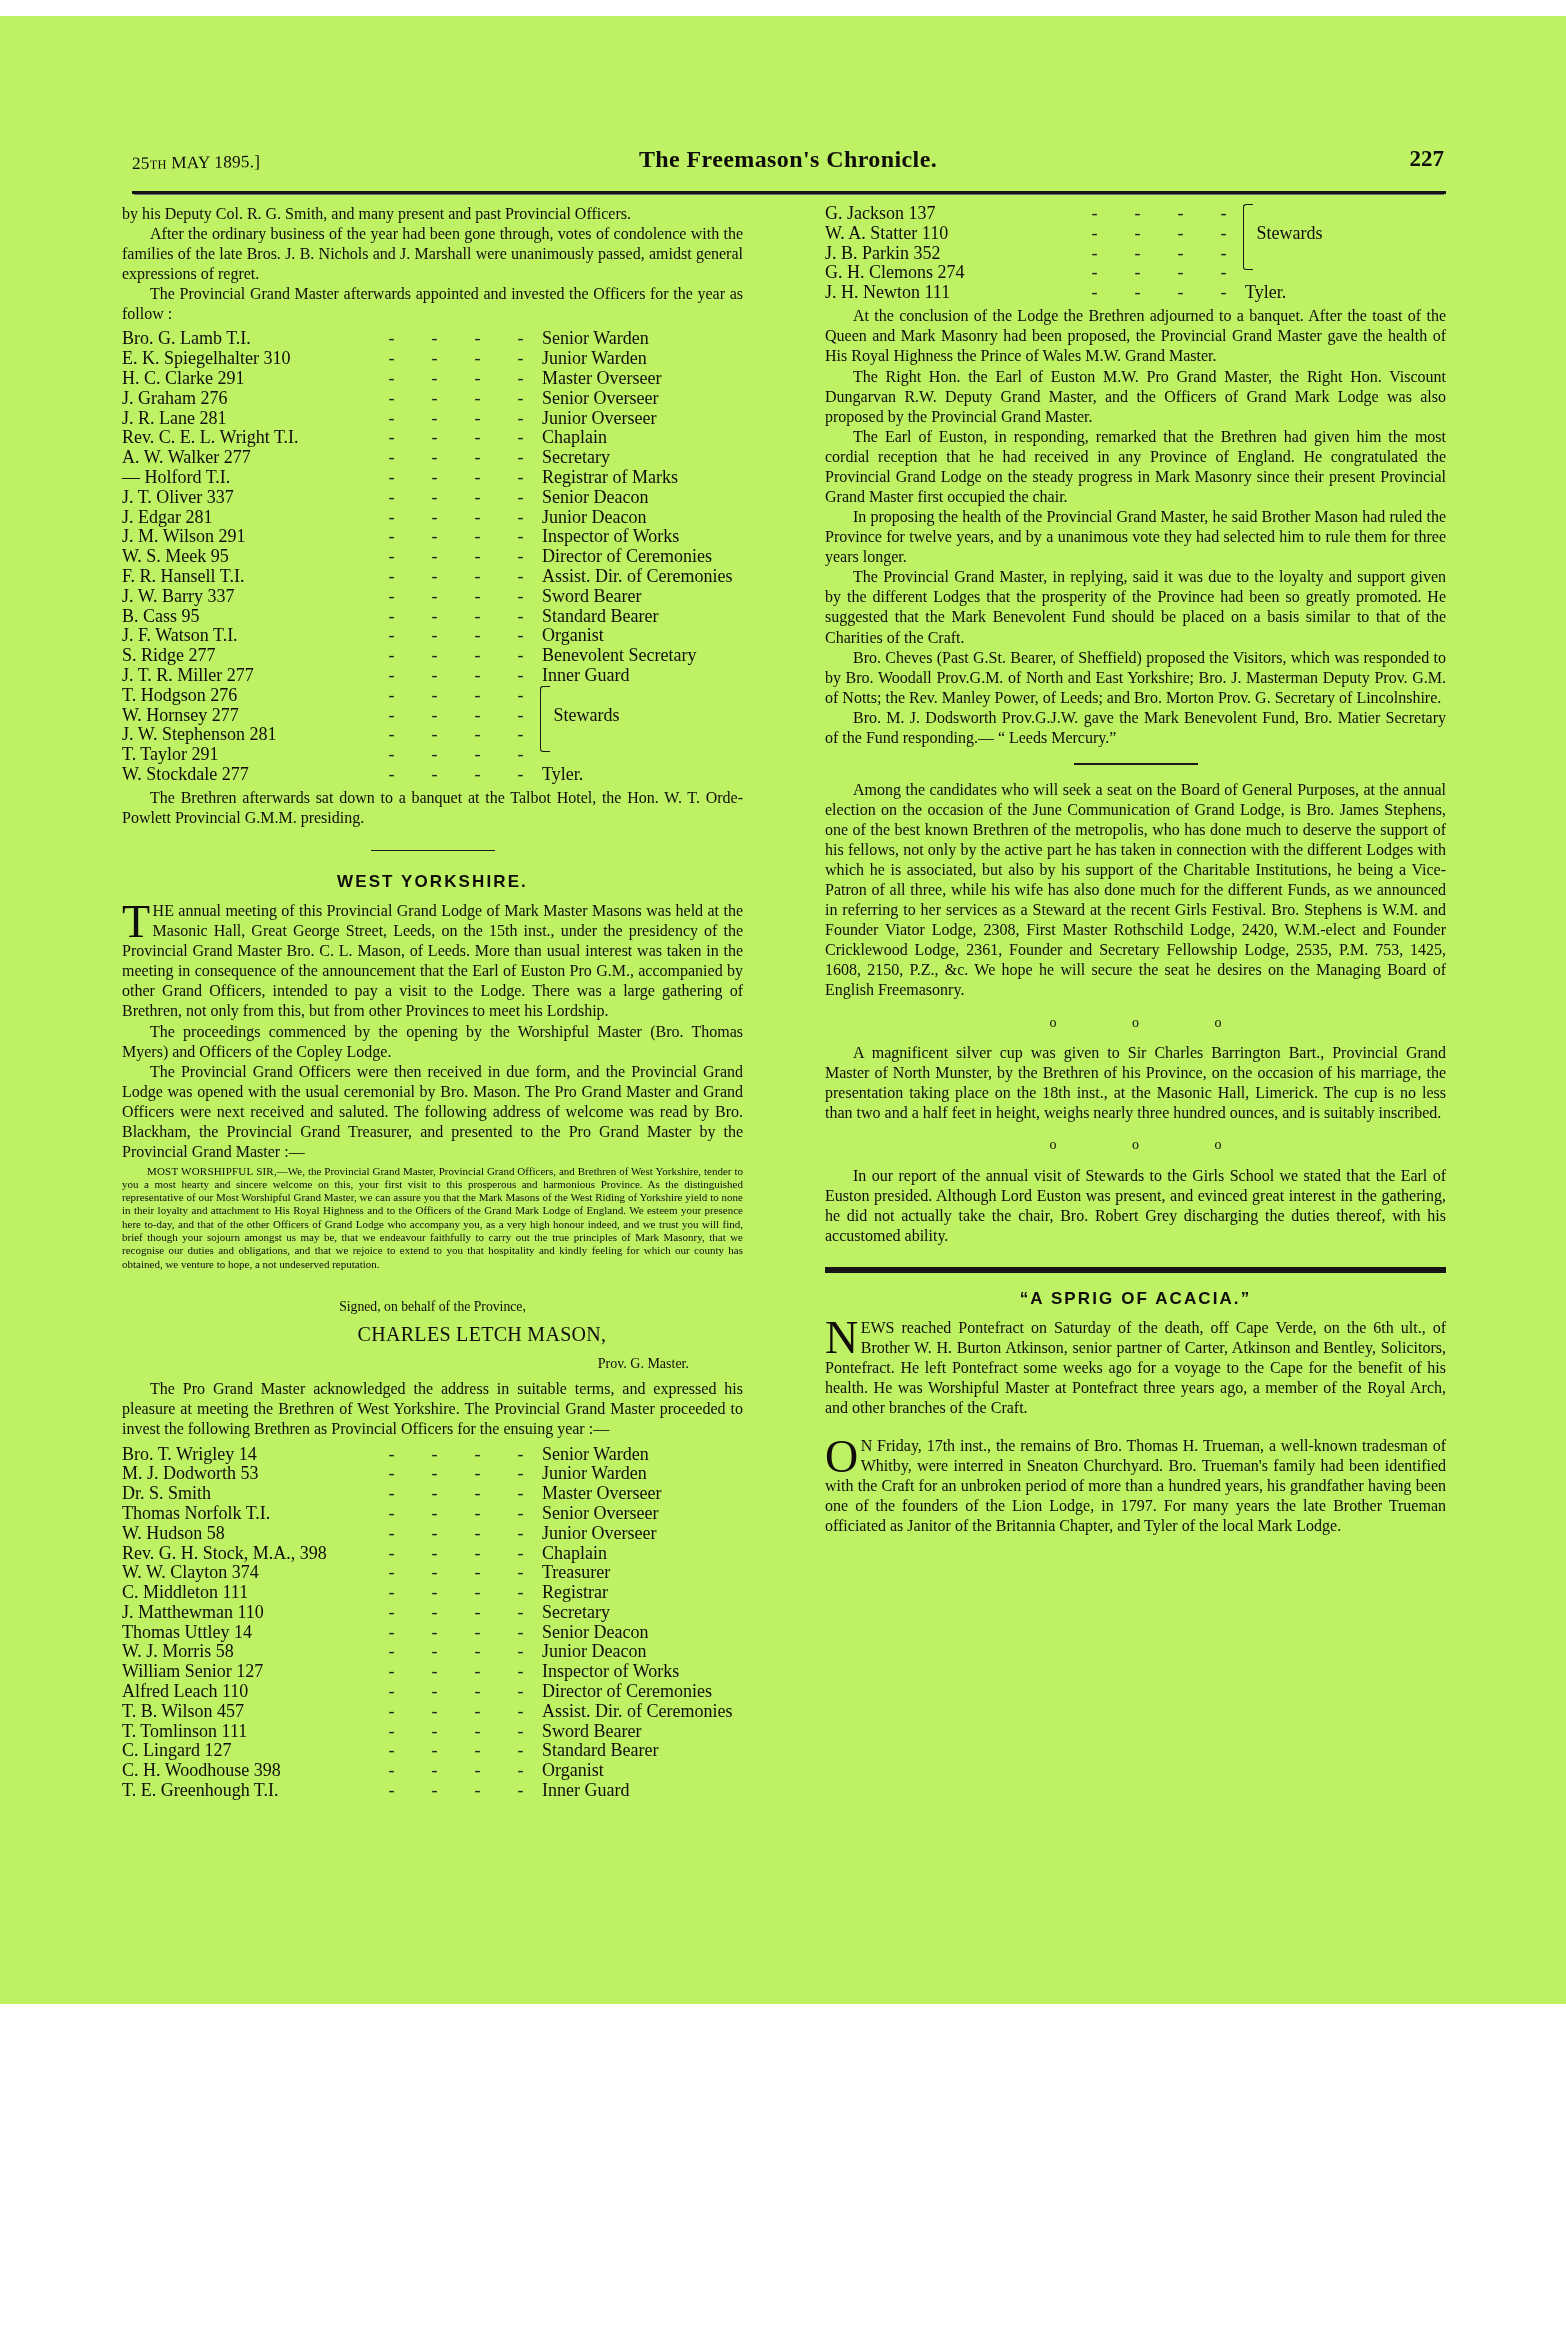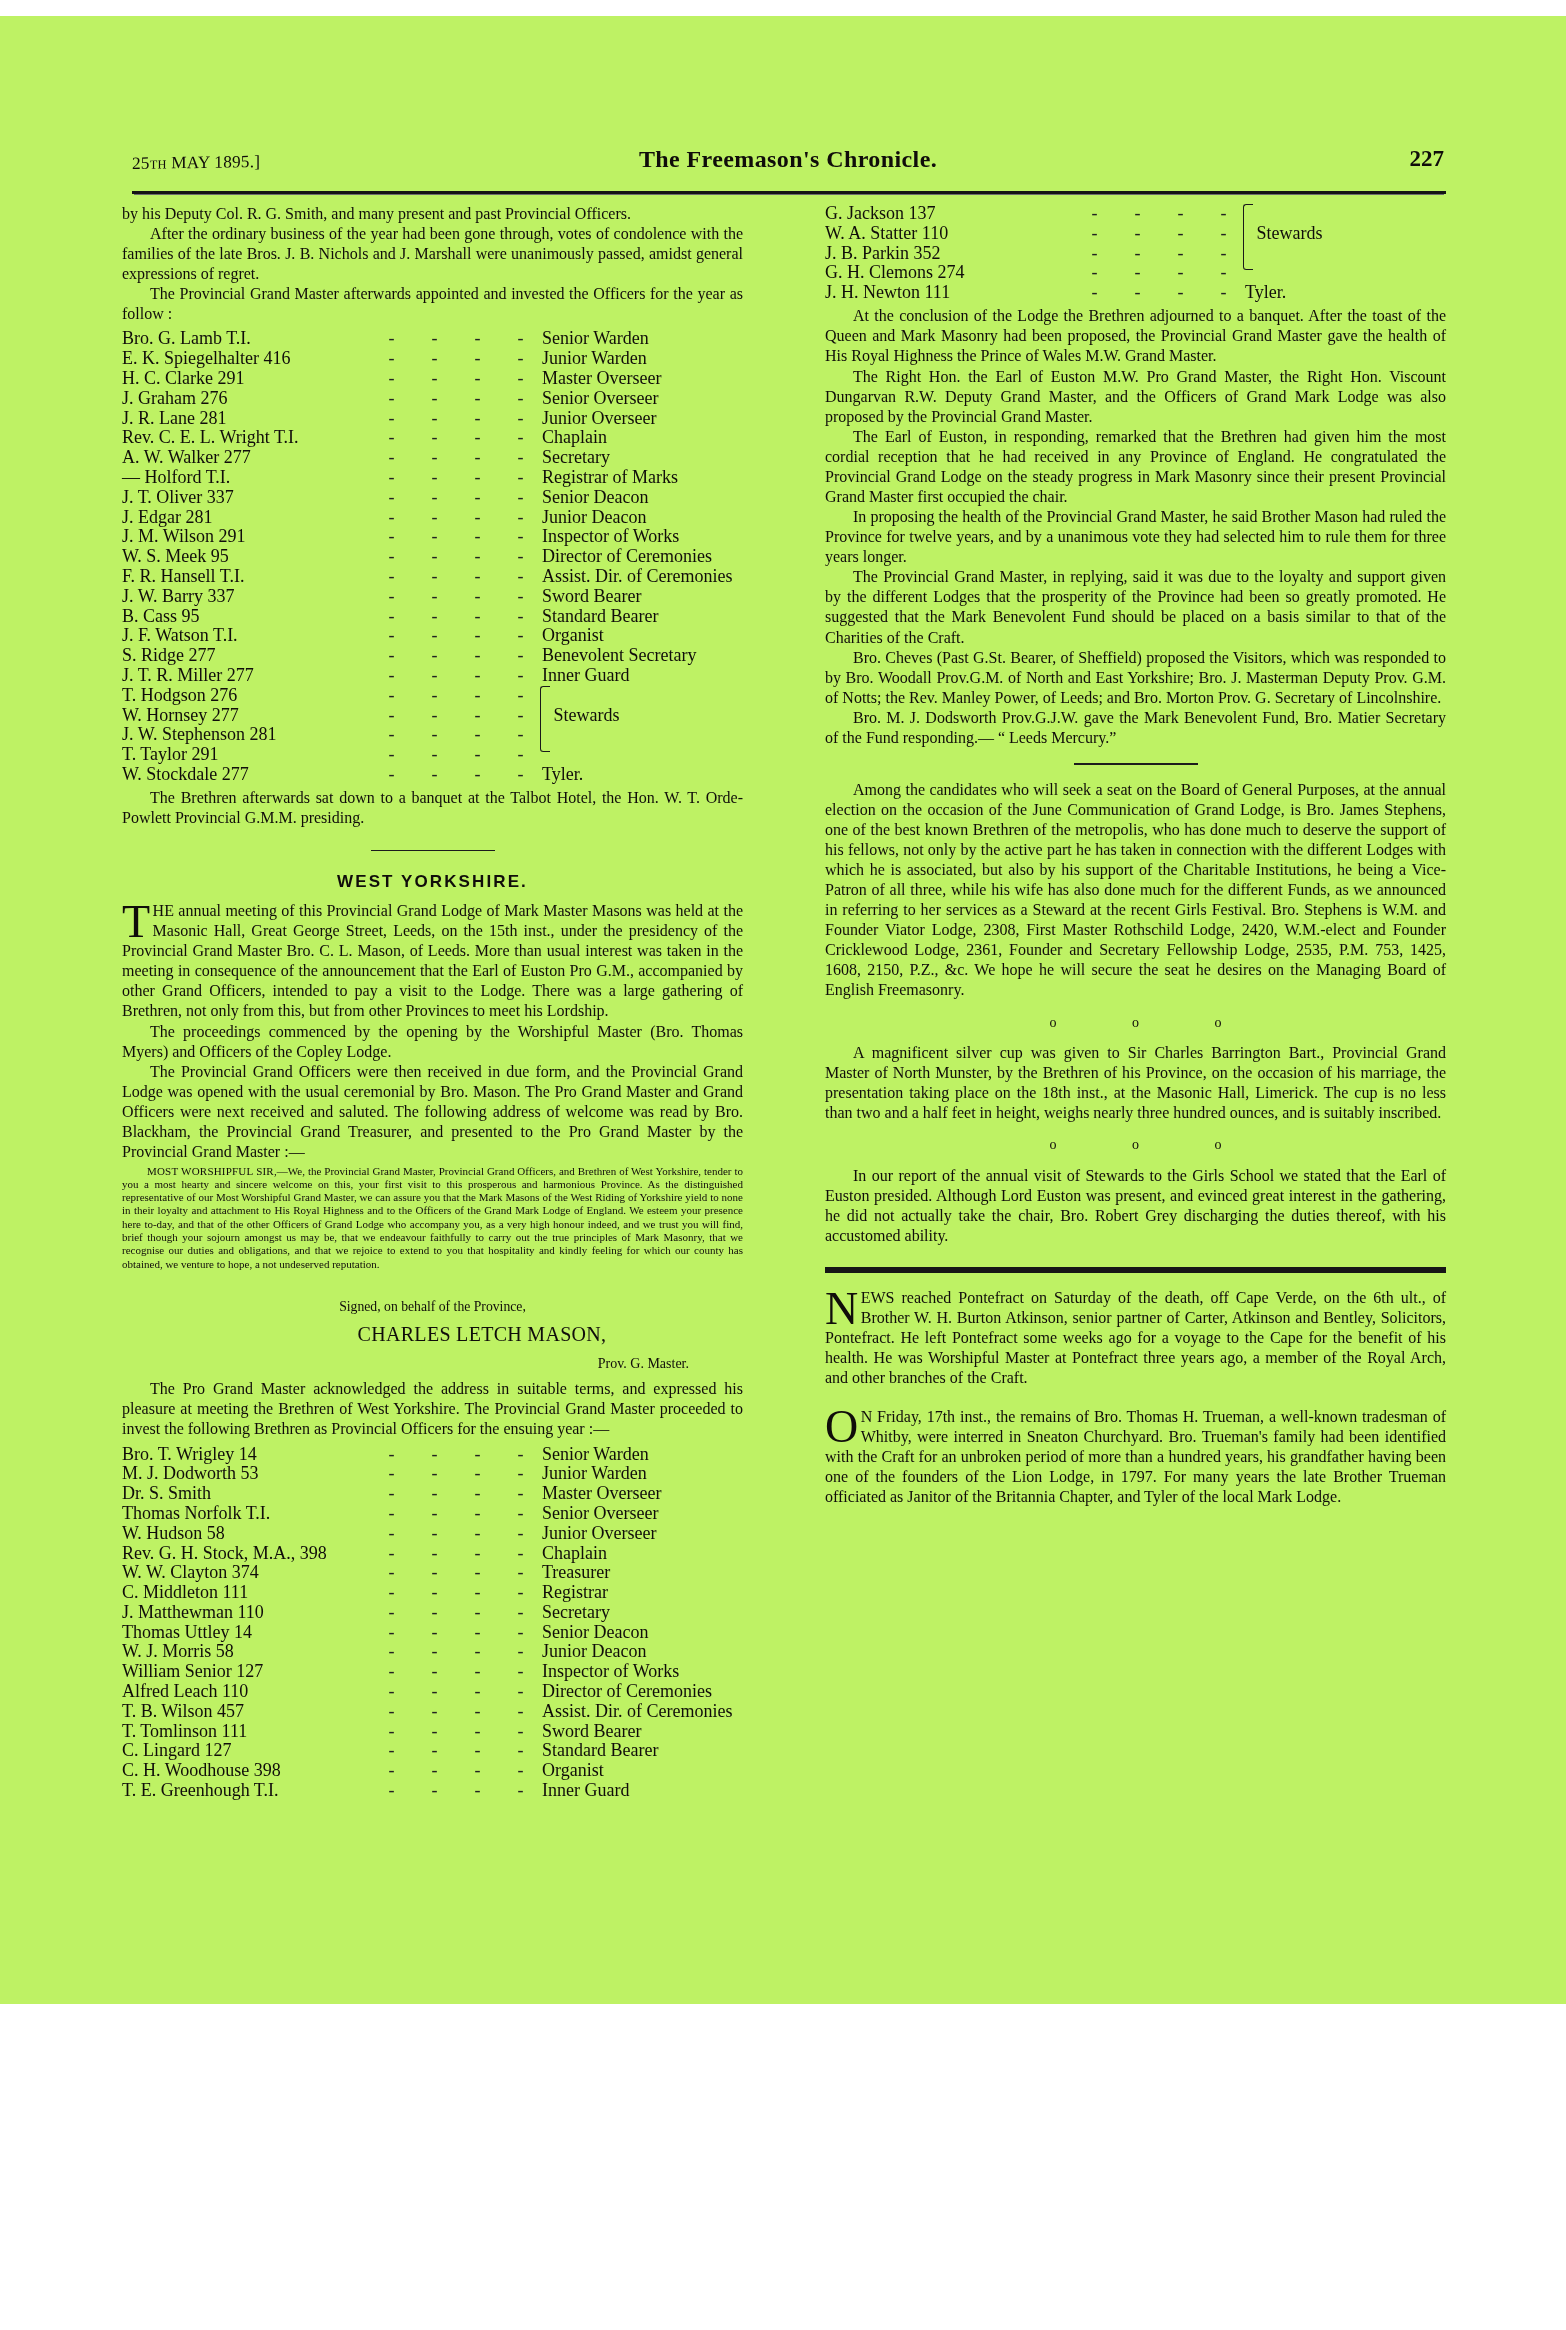--- a/index.html
+++ b/index.html
@@ -220,21 +220,21 @@
       <tbody>
           <tr>
             <td class="nm first">Bro. G. Lamb T.I.</td>
             <td class="d">-</td>
             <td class="d">-</td>
             <td class="d">-</td>
             <td class="d">-</td>
             <td class="off">Senior Warden</td>
           </tr>
           <tr>
-            <td class="nm">E. K. Spiegelhalter 416</td>
+            <td class="nm">E. K. Spiegelhalter 310</td>
             <td class="d">-</td>
             <td class="d">-</td>
             <td class="d">-</td>
             <td class="d">-</td>
             <td class="off">Junior Warden</td>
           </tr>
           <tr>
             <td class="nm">H. C. Clarke 291</td>
             <td class="d">-</td>
             <td class="d">-</td>
@@ -645,20 +645,21 @@
     <div class="dots-sep">o o o</div>
 
     <p class="body">A magnificent silver cup was given to Sir Charles Barrington Bart., Provincial Grand Master of North Munster, by the Brethren of his Province, on the occasion of his marriage, the presentation taking place on the 18th inst., at the Masonic Hall, Limerick. The cup is no less than two and a half feet in height, weighs nearly three hundred ounces, and is suitably inscribed.</p>
 
     <div class="dots-sep">o o o</div>
 
     <p class="body">In our report of the annual visit of Stewards to the Girls School we stated that the Earl of Euston presided. Although Lord Euston was present, and evinced great interest in the gathering, he did not actually take the chair, Bro. Robert Grey discharging the duties thereof, with his accustomed ability.</p>
 
     <div class="thick-rule"></div>
 
+    <h2 class="secthead">“A SPRIG OF ACACIA.”</h2>
 
     <p class="dropcap-para"><span class="dc">N</span><span>EWS reached Pontefract on Saturday of the death, off Cape Verde, on the 6th ult., of Brother W. H. Burton Atkinson, senior partner of Carter, Atkinson and Bentley, Solicitors, Pontefract. He left Pontefract some weeks ago for a voyage to the Cape for the benefit of his health. He was Worshipful Master at Pontefract three years ago, a member of the Royal Arch, and other branches of the Craft.</span></p>
 
     <div class="spacer-md"></div>
 
     <p class="dropcap-para"><span class="dc">O</span><span>N Friday, 17th inst., the remains of Bro. Thomas H. Trueman, a well-known tradesman of Whitby, were interred in Sneaton Churchyard. Bro. Trueman's family had been identified with the Craft for an unbroken period of more than a hundred years, his grandfather having been one of the founders of the Lion Lodge, in 1797. For many years the late Brother Trueman officiated as Janitor of the Britannia Chapter, and Tyler of the local Mark Lodge.</span></p>
 
   </div>
 
 </div>

